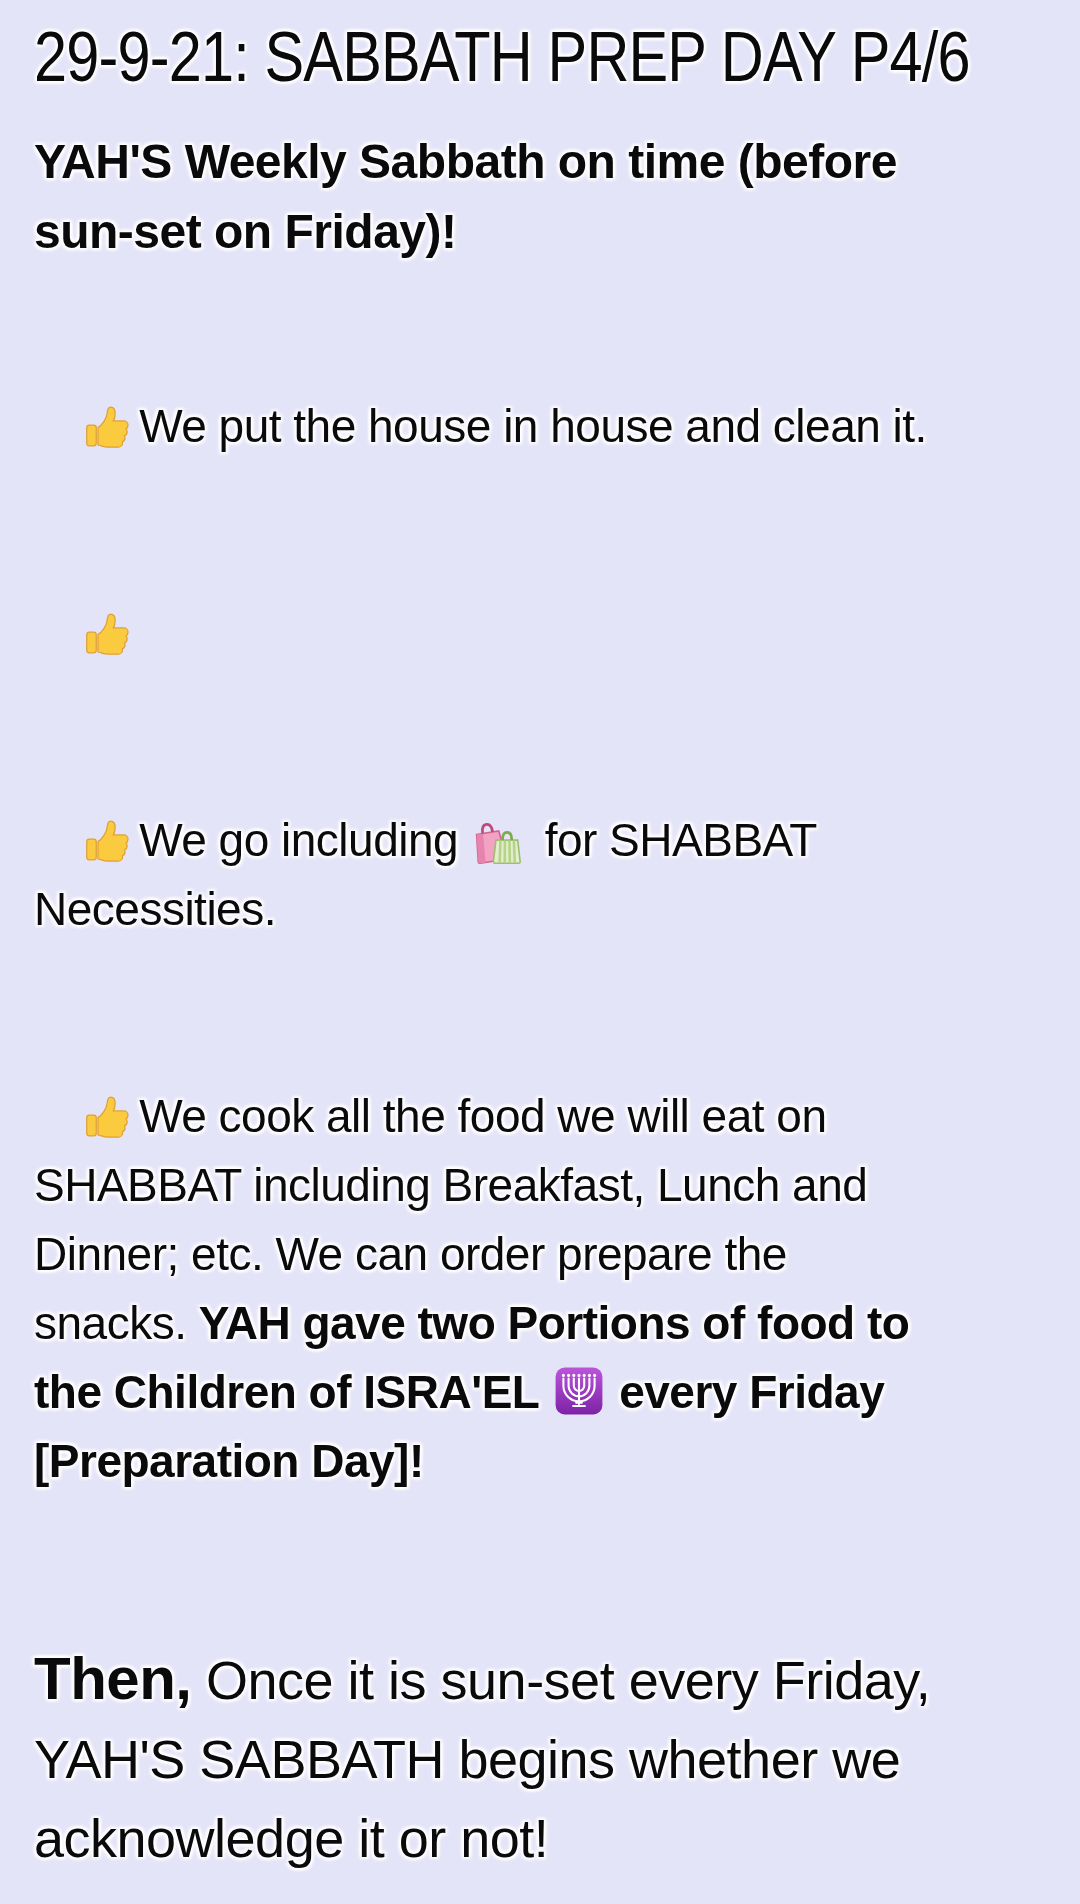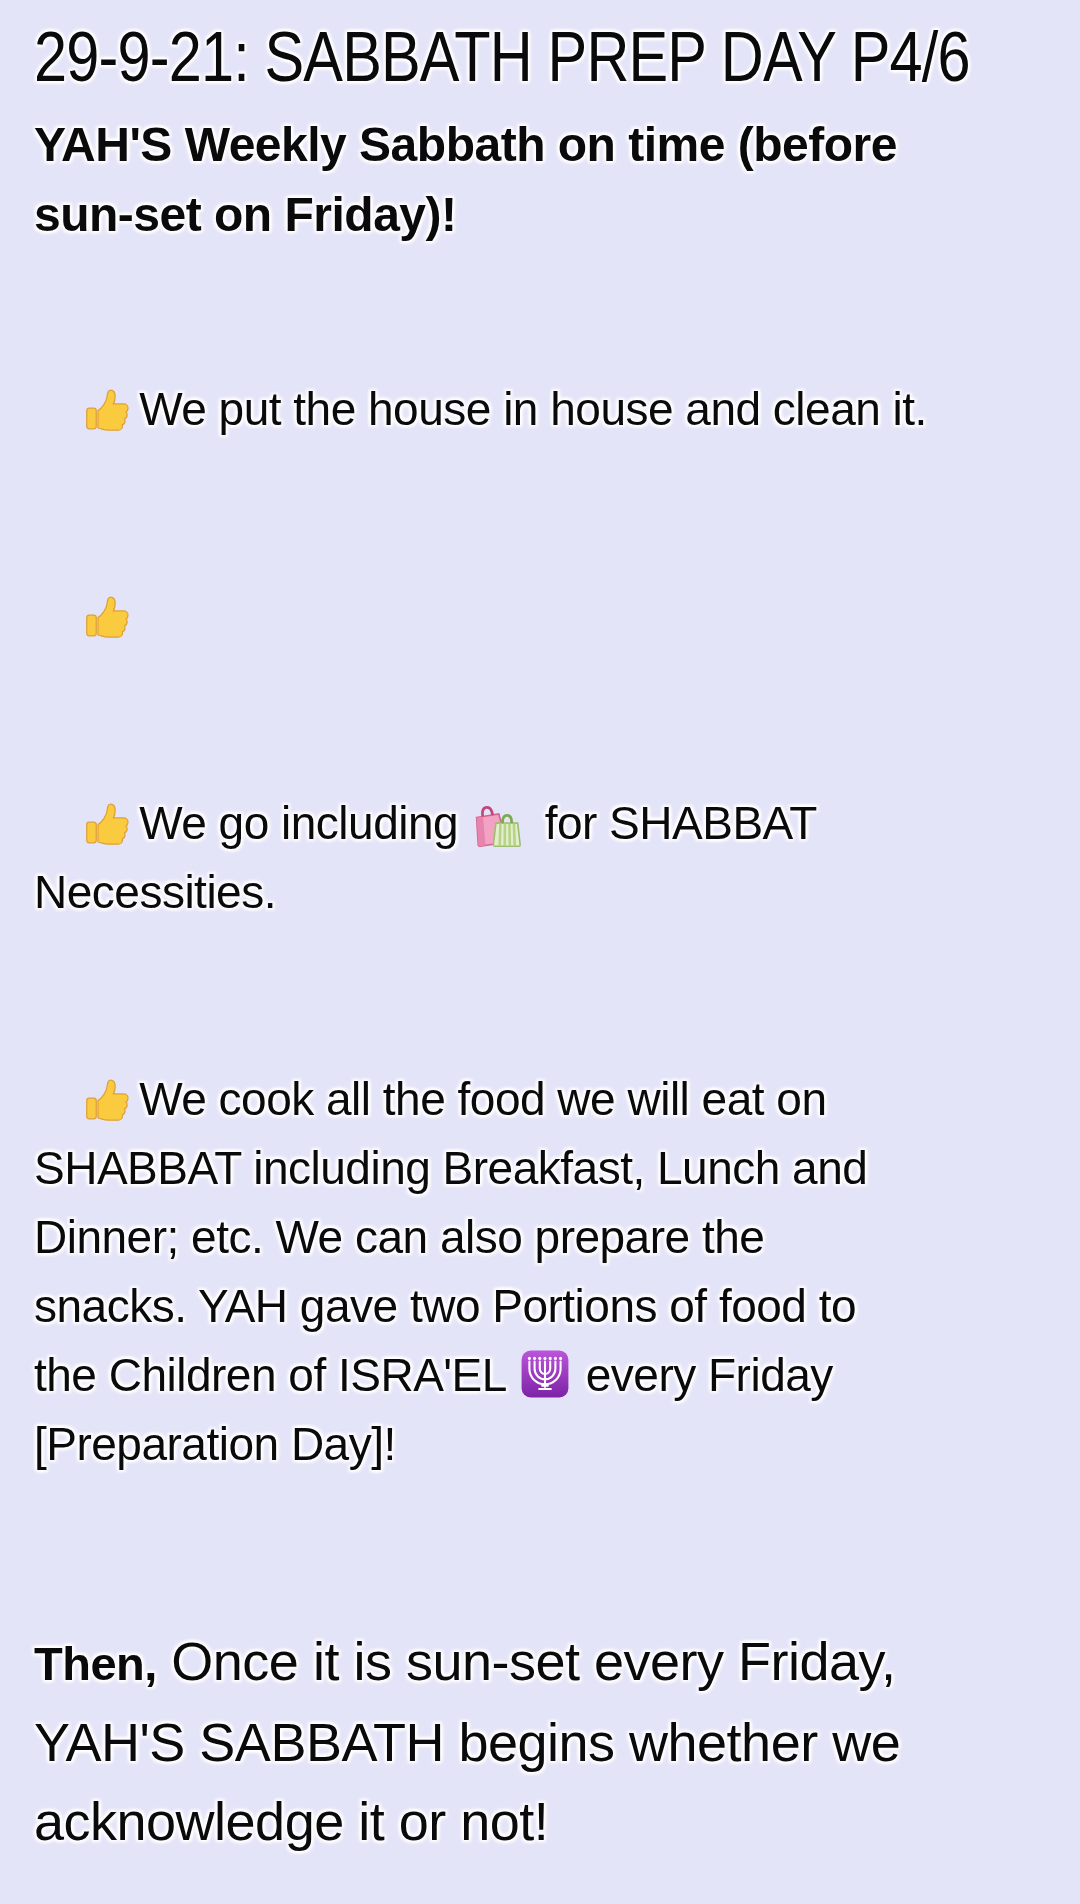--- a/index.html
+++ b/index.html
@@ -26,42 +26,42 @@
   .title {
     font-size: 70px;
     font-weight: 400;
     line-height: 82px;
     letter-spacing: -1px;
     white-space: pre;
     transform: scaleX(0.85);
     transform-origin: 0 50%;
   }
   .subtitle {
-    margin-top: 12px;
+    margin-top: 29px;
     font-size: 48px;
     font-weight: 700;
     line-height: 70px;
     letter-spacing: -0.5px;
   }
   .checklist {
     margin-top: 56px;
     font-size: 46px;
     line-height: 69px;
     letter-spacing: -0.5px;
   }
   .check-item { white-space: pre-wrap; }
-  .bold-run { font-weight: 400; margin-top: 44px; }
+  .bold-run { font-weight: 700; margin-top: 44px; }
 
   .then-para {
     margin-top: 74px;
     font-size: 54px;
     line-height: 79px;
     letter-spacing: -0.5px;
   }
-  .then-lead { font-size: 47px; font-weight: 700; }
+  .then-lead { font-size: 60px; font-weight: 700; }
 
   .emoji {
     display: inline-block;
     line-height: 0;
   }
   .emoji svg { display: inline-block; }
   .thumb-emoji   { vertical-align: -10px; margin-right: 6px; }
   .bags-emoji    { vertical-align: -16px; margin: 0 2px; }
   .menorah-emoji { vertical-align: -9px;  margin: 0 2px; }
 </style>
@@ -105,21 +105,21 @@
         </svg></span><span class="pre"> for SHABBAT
 Necessities.</span>
   </div>
 
   <div class="check-item halo">
     <span class="emoji thumb-emoji" aria-label="thumbs-up-emoji"><svg width="50" height="50" viewBox="0 0 40 40">
           <path fill="#FBCB3F" stroke="#DFA036" stroke-width="1" d="M12 20.5 C15 18.5 19 13.5 19.4 8.6 C19.6 5.6 20.5 4 22.2 4 C24.5 4 25.7 6.4 25.7 9.3 C25.7 11.3 25.2 13.4 24.3 15.1 L32.6 15.1 C34.5 15.1 36 16.7 36 18.6 C36 19.9 35.4 21 34.4 21.6 C35 22.2 35.3 23 35.3 23.9 C35.3 25.3 34.4 26.5 33.2 27 C33.5 27.5 33.6 28.1 33.6 28.7 C33.6 30.1 32.7 31.3 31.5 31.8 C31.6 32.1 31.6 32.4 31.6 32.7 C31.6 34.6 30.1 36.1 28.2 36.1 L20.5 36.1 C16 36.1 14.3 34.6 12 34.4 Z"></path>
           <rect x="3" y="18.5" width="7.6" height="16.5" rx="2" fill="#FBCB3F" stroke="#DFA036" stroke-width="1"></rect>
         </svg></span><span class="pre">We cook all the food we will eat on
 SHABBAT including Breakfast, Lunch and
-Dinner; etc. We can also prepare the
+Dinner; etc. We can order prepare the
 snacks. </span><span class="bold-run pre">YAH gave two Portions of food to
 the Children of ISRA'EL </span><span class="emoji menorah-emoji" aria-label="menorah-emoji"><svg width="52" height="52" viewBox="0 0 40 40">
           <defs>
             <linearGradient id="mgrad" x1="0" y1="0" x2="0" y2="1">
               <stop offset="0" stop-color="#BB55DB"></stop>
               <stop offset="1" stop-color="#7D22A6"></stop>
             </linearGradient>
           </defs>
           <rect x="2" y="2" width="36" height="36" rx="7" fill="url(#mgrad)"></rect>
           <g stroke="#FFFFFF" stroke-width="1.6" fill="none" stroke-linecap="round">

